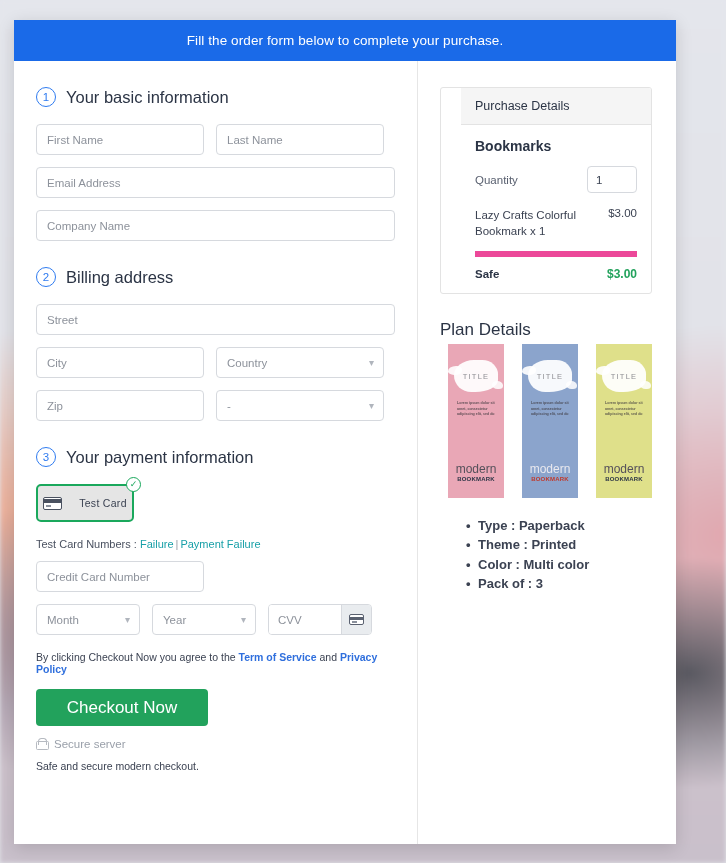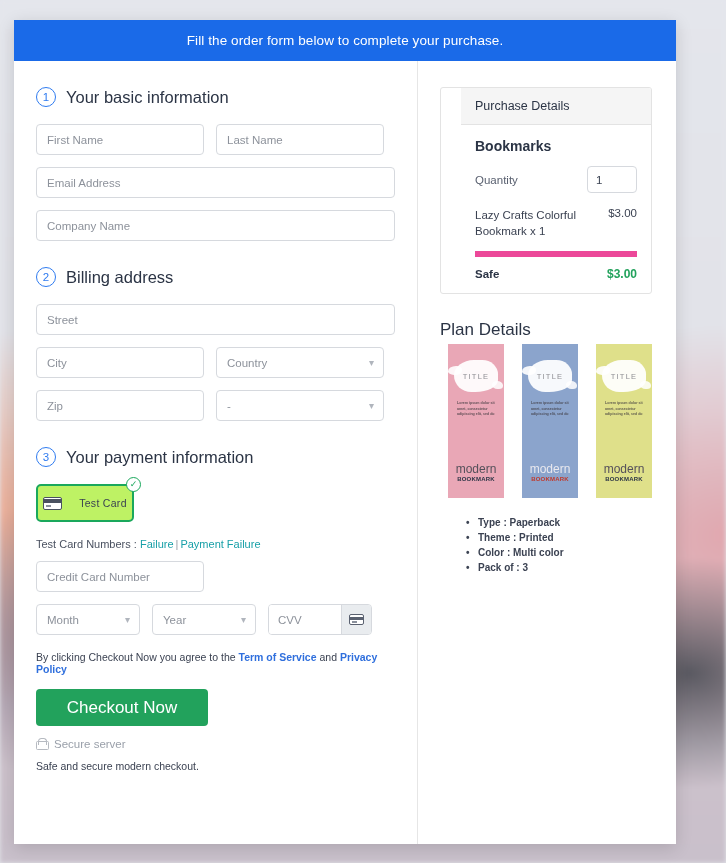--- a/index.html
+++ b/index.html
@@ -131,21 +131,21 @@
   #pay-method-row { position: relative; display: inline-block; margin-bottom: 16px; }
   #test-card-tile {
     border: 2px solid #1aa85c;
     border-radius: 5px;
     width: 98px;
     height: 38px;
     display: flex;
     align-items: center;
     justify-content: center;
     gap: 17px;
-    background: #bef264;
+    background: #e5e5e5;
   }
   .card-glyph {
     width: 19px; height: 13px;
     border: 1.3px solid #4a5160;
     border-radius: 2px;
     position: relative;
     background: #fff;
     flex: 0 0 auto;
   }
   .card-glyph::before {
@@ -333,21 +333,21 @@
   .bm-brand { position: absolute; bottom: 14px; left: 0; right: 0; text-align: center; }
   .bm-modern { font-size: 12px; color: #55505a; line-height: 1; }
   .bm-bookmark { font-size: 6px; font-weight: bold; letter-spacing: .2px; line-height: 1.5; }
   .bm-pink   .bm-bookmark { color: #2b3445; }
   .bm-blue   .bm-bookmark { color: #c0392b; }
   .bm-yellow .bm-bookmark { color: #2b3445; }
   .bm-blue .bm-modern { color: #e8e8ee; }
 
   #feature-list { list-style: none; padding-left: 26px; }
   #feature-list li {
-    font-size: 10px; color: #3b4252; font-weight: bold;
+    font-size: 13px; color: #3b4252; font-weight: bold;
     line-height: 1.48; position: relative; padding-left: 12px;
   }
   #feature-list li::before {
     content: "•"; position: absolute; left: 0; color: #3b4252;
   }
 </style>
 </head>
 <body>
 
 <div id="bg-photo"></div>

